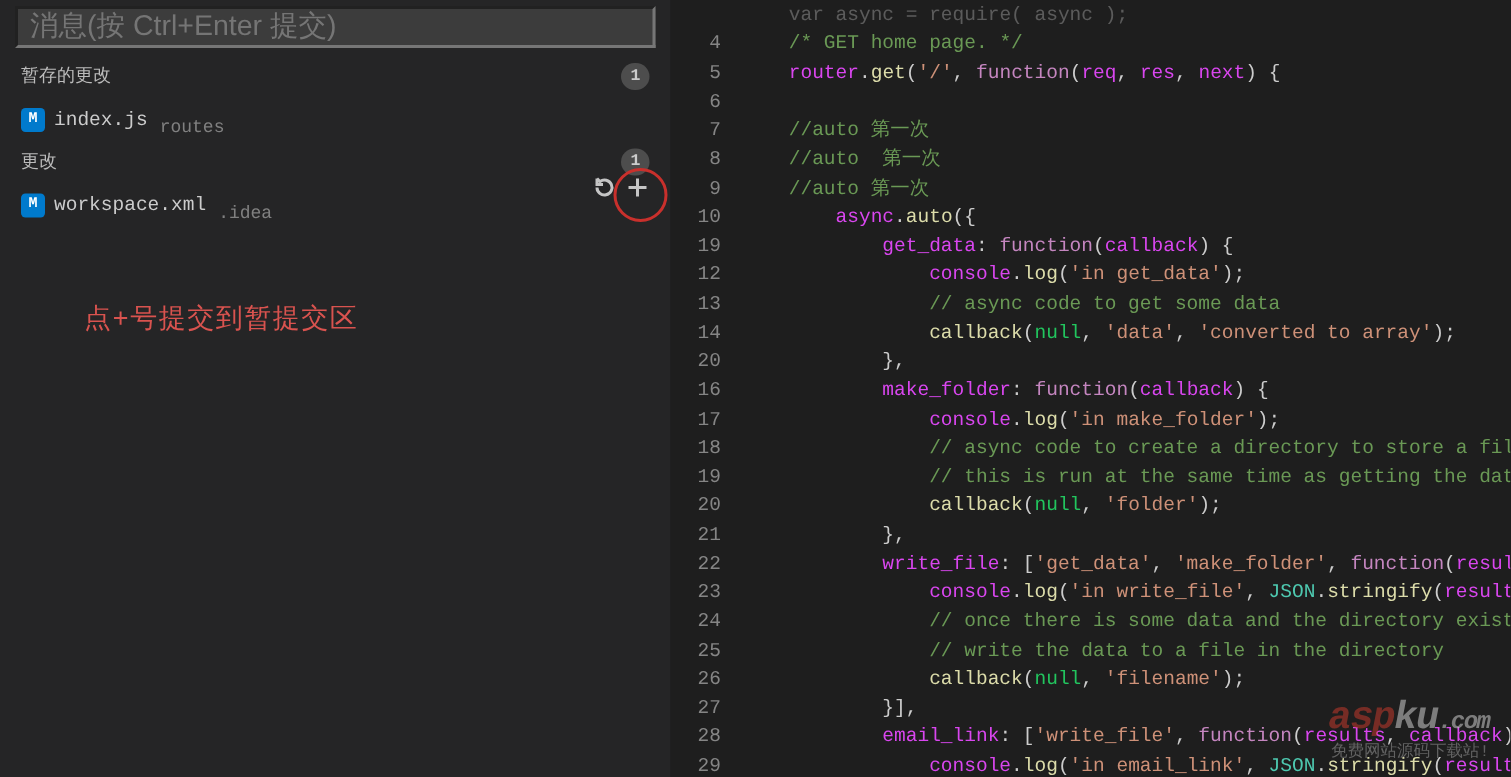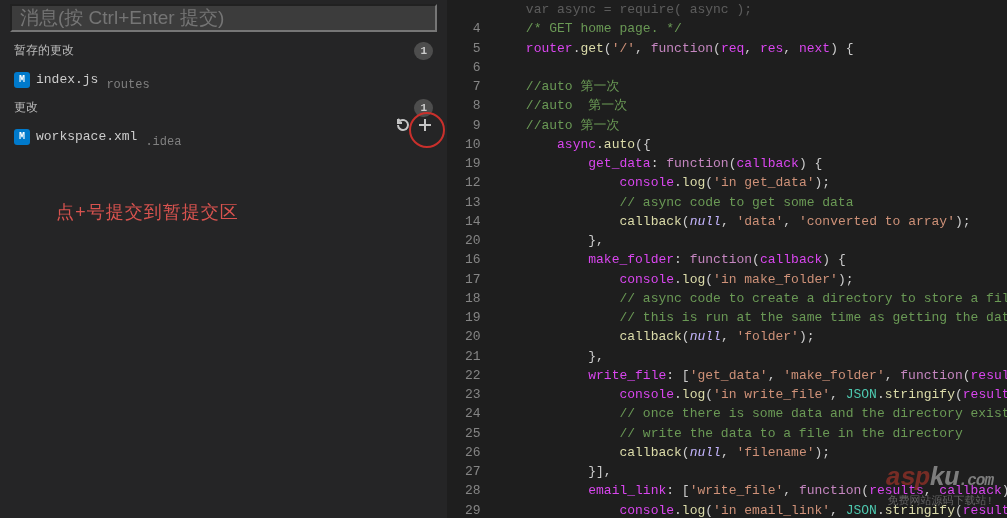--- a/index.html
+++ b/index.html
@@ -123,21 +123,21 @@
     white-space: pre;
     padding-right: 10px;
   }
   .code .cl { height: 19.25px; display: block; }
   .c-cm { color: #6a9955; }
   .c-kw { color: #c586c0; }
   .c-vr { color: #d946ef; }
   .c-fn { color: #dcdcaa; }
   .c-pn { color: #cccccc; }
   .c-st { color: #ce9178; }
-  .c-nl { color: #c4b5fd; font-style: italic; }
+  .c-nl { color: #22c55e; }
   .c-mt { color: #4ec9b0; }
   .watermark {
     position: absolute;
     right: 14px;
     bottom: 10px;
     opacity: 0.55;
     pointer-events: none;
     text-align: right;
     color: #999;
     font-size: 11px;

